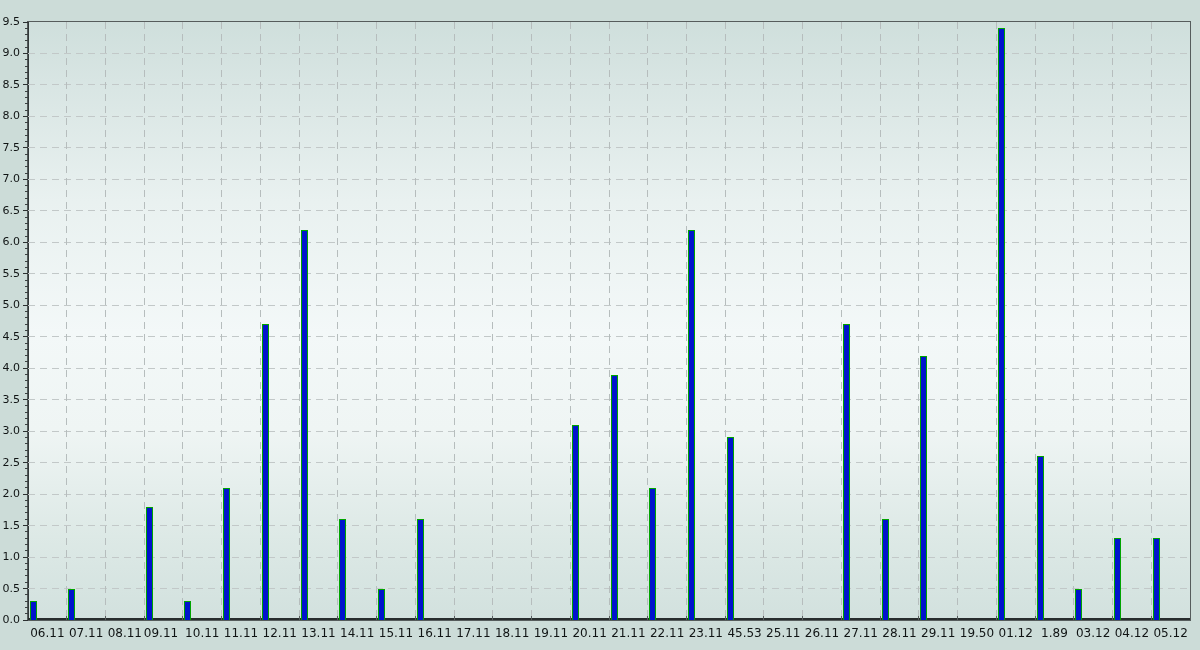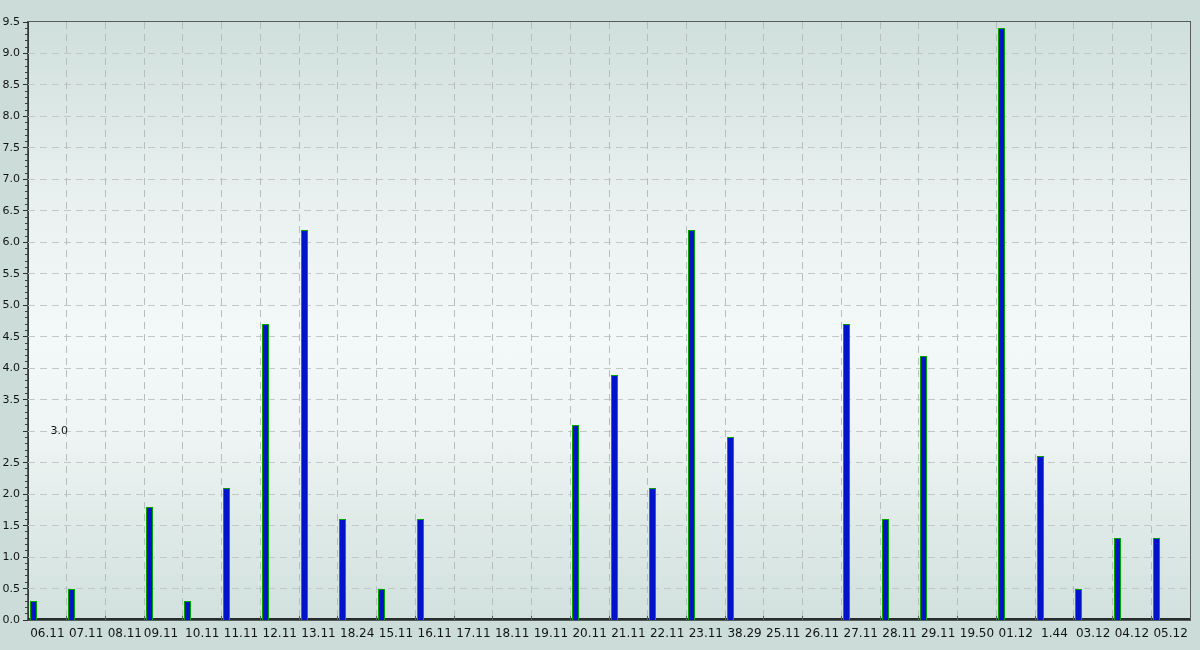--- a/index.html
+++ b/index.html
@@ -215,21 +215,21 @@
       <div class="ylabel" style="top: 581.526px;">0.5</div>
       <div class="ytick-major" style="left: 23px; top: 556.553px;"></div>
       <div class="ylabel" style="top: 550.053px;">1.0</div>
       <div class="ytick-major" style="left: 23px; top: 525.079px;"></div>
       <div class="ylabel" style="top: 518.579px;">1.5</div>
       <div class="ytick-major" style="left: 23px; top: 493.605px;"></div>
       <div class="ylabel" style="top: 487.105px;">2.0</div>
       <div class="ytick-major" style="left: 23px; top: 462.132px;"></div>
       <div class="ylabel" style="top: 455.632px;">2.5</div>
       <div class="ytick-major" style="left: 23px; top: 430.658px;"></div>
-      <div class="ylabel" style="top: 424.158px; padding-left: 48px;">3.0</div>
+      <div class="ylabel" style="top: 424.158px;">3.0</div>
       <div class="ytick-major" style="left: 23px; top: 399.184px;"></div>
       <div class="ylabel" style="top: 392.684px;">3.5</div>
       <div class="ytick-major" style="left: 23px; top: 367.711px;"></div>
       <div class="ylabel" style="top: 361.211px;">4.0</div>
       <div class="ytick-major" style="left: 23px; top: 336.237px;"></div>
       <div class="ylabel" style="top: 329.737px;">4.5</div>
       <div class="ytick-major" style="left: 23px; top: 304.763px;"></div>
       <div class="ylabel" style="top: 298.263px;">5.0</div>
       <div class="ytick-major" style="left: 23px; top: 273.289px;"></div>
       <div class="ylabel" style="top: 266.789px;">5.5</div>
@@ -326,36 +326,36 @@
       <div class="ytick-minor" style="left: 25px; top: 34.0895px;"></div>
       <div class="ytick-minor" style="left: 25px; top: 27.7947px;"></div>
       <div class="xlabel" style="left: 25.3667px;">06.11</div>
       <div class="xlabel" style="left: 64.1px;">07.11</div>
       <div class="xlabel" style="left: 102.833px;">08.11</div>
       <div class="xlabel" style="left: 139px;">09.11</div>
       <div class="xlabel" style="left: 180.3px;">10.11</div>
       <div class="xlabel" style="left: 219.033px;">11.11</div>
       <div class="xlabel" style="left: 257.767px;">12.11</div>
       <div class="xlabel" style="left: 296.5px;">13.11</div>
-      <div class="xlabel" style="left: 335.233px;">18.24</div>
+      <div class="xlabel" style="left: 335.233px;">14.11</div>
       <div class="xlabel" style="left: 373.967px;">15.11</div>
       <div class="xlabel" style="left: 412.7px;">16.11</div>
       <div class="xlabel" style="left: 451.433px;">17.11</div>
       <div class="xlabel" style="left: 490.167px;">18.11</div>
       <div class="xlabel" style="left: 528.9px;">19.11</div>
       <div class="xlabel" style="left: 567.633px;">20.11</div>
       <div class="xlabel" style="left: 606.367px;">21.11</div>
       <div class="xlabel" style="left: 645.1px;">22.11</div>
       <div class="xlabel" style="left: 683.833px;">23.11</div>
-      <div class="xlabel" style="left: 722.567px;">38.29</div>
+      <div class="xlabel" style="left: 722.567px;">45.53</div>
       <div class="xlabel" style="left: 761.3px;">25.11</div>
       <div class="xlabel" style="left: 800.033px;">26.11</div>
       <div class="xlabel" style="left: 838.767px;">27.11</div>
       <div class="xlabel" style="left: 877.5px;">28.11</div>
       <div class="xlabel" style="left: 916.233px;">29.11</div>
       <div class="xlabel" style="left: 954.967px;">19.50</div>
       <div class="xlabel" style="left: 993.7px;">01.12</div>
-      <div class="xlabel" style="left: 1032.43px;">1.44</div>
+      <div class="xlabel" style="left: 1032.43px;">1.89</div>
       <div class="xlabel" style="left: 1071.17px;">03.12</div>
       <div class="xlabel" style="left: 1109.9px;">04.12</div>
       <div class="xlabel" style="left: 1148.63px;">05.12</div>
     </div>
 </div>
 
 </body></html>

